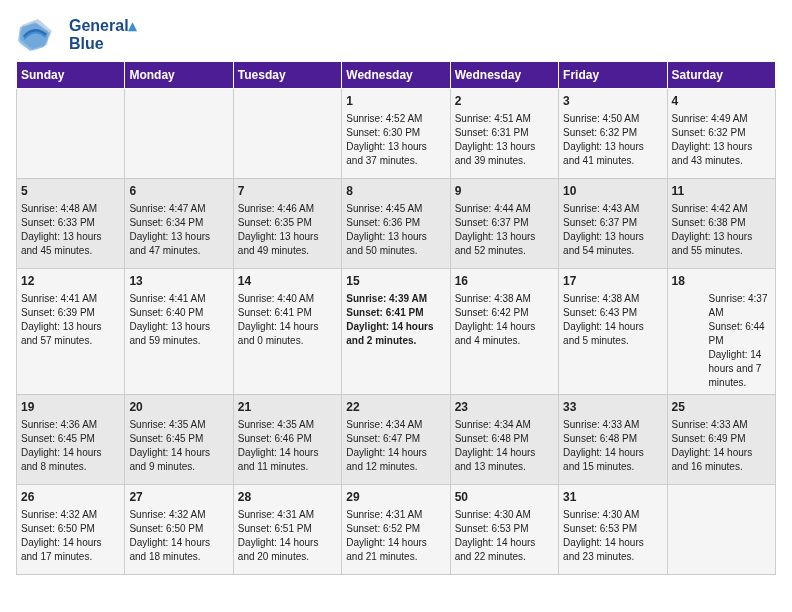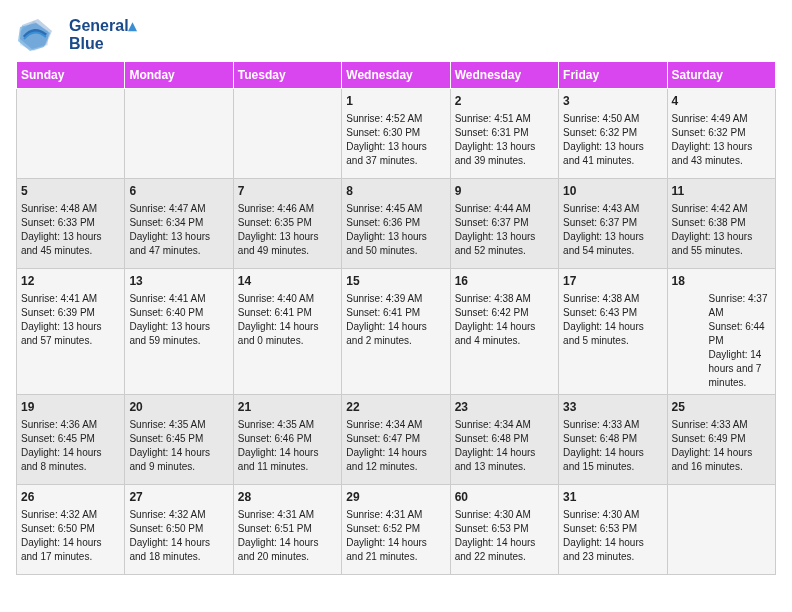--- a/index.html
+++ b/index.html
@@ -36,21 +36,21 @@
     .location {
       font-size: 14px;
       color: #333;
     }
     table {
       width: 100%;
       border-collapse: collapse;
       font-size: 10.5px;
     }
     thead tr th {
-      background-color: #d946ef;
+      background-color: #4c1d95;
       color: #fff;
       padding: 6px 4px;
       text-align: left;
       font-size: 12px;
       font-weight: bold;
       border: 1px solid #fff;
     }
     tbody tr td {
       border: 1px solid #ccc;
       vertical-align: top;
@@ -196,21 +196,21 @@
 Daylight: 13 hours and 59 minutes.</div>
         </td>
         <td>
           <span class="day-number">14</span>
           <div class="day-info" style="white-space: pre-line;">Sunrise: 4:40 AM
 Sunset: 6:41 PM
 Daylight: 14 hours and 0 minutes.</div>
         </td>
         <td>
           <span class="day-number">15</span>
-          <div class="day-info" style="white-space: pre-line;">Sunrise: 4:39 AM
+          <div class="day-info" style="white-space: pre-line; font-weight: bold;">Sunrise: 4:39 AM
 Sunset: 6:41 PM
 Daylight: 14 hours and 2 minutes.</div>
         </td>
         <td>
           <span class="day-number">16</span>
           <div class="day-info" style="white-space: pre-line;">Sunrise: 4:38 AM
 Sunset: 6:42 PM
 Daylight: 14 hours and 4 minutes.</div>
         </td>
         <td>
@@ -289,21 +289,21 @@
 Sunset: 6:51 PM
 Daylight: 14 hours and 20 minutes.</div>
         </td>
         <td>
           <span class="day-number">29</span>
           <div class="day-info" style="white-space: pre-line;">Sunrise: 4:31 AM
 Sunset: 6:52 PM
 Daylight: 14 hours and 21 minutes.</div>
         </td>
         <td>
-          <span class="day-number">60</span>
+          <span class="day-number">50</span>
           <div class="day-info" style="white-space: pre-line;">Sunrise: 4:30 AM
 Sunset: 6:53 PM
 Daylight: 14 hours and 22 minutes.</div>
         </td>
         <td>
           <span class="day-number">31</span>
           <div class="day-info" style="white-space: pre-line;">Sunrise: 4:30 AM
 Sunset: 6:53 PM
 Daylight: 14 hours and 23 minutes.</div>
         </td>

